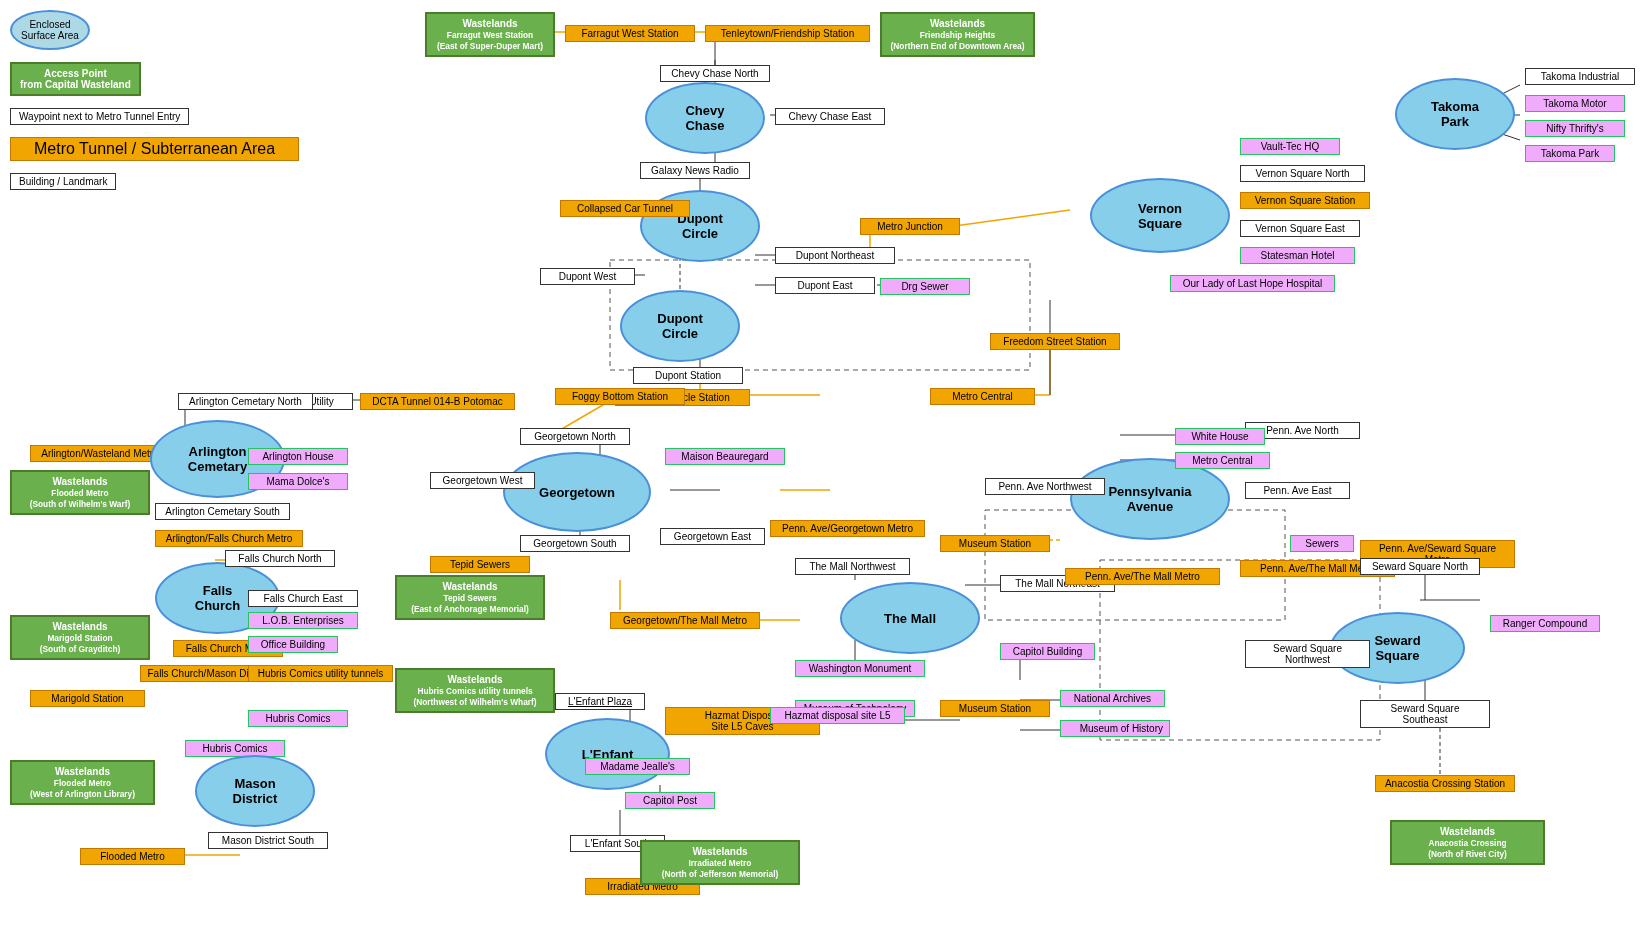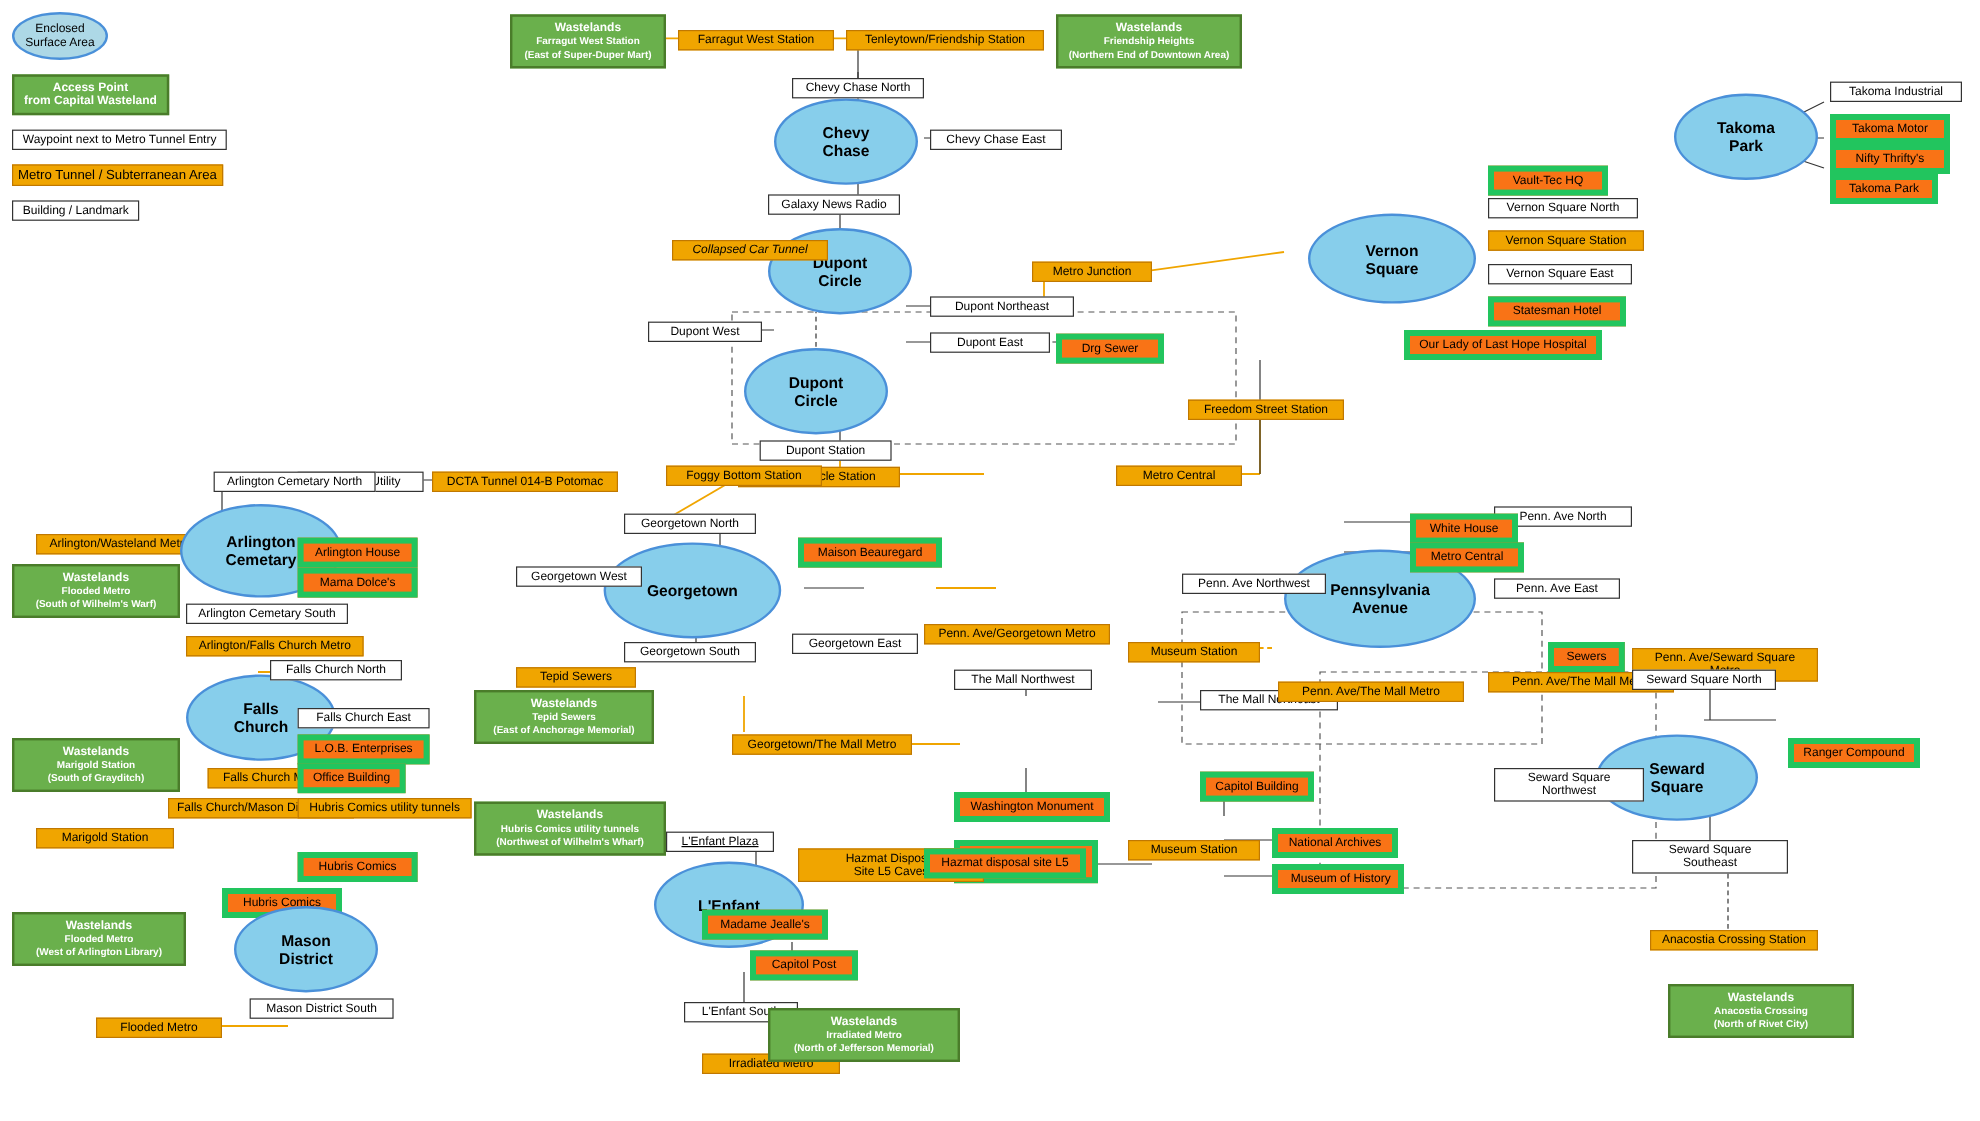--- a/index.html
+++ b/index.html
@@ -30,22 +30,22 @@
       font-size: 10px;
     }
     .node-metro {
       background: #f0a500;
       border: 1px solid #c07800;
       padding: 2px 6px;
       font-size: 10px;
       color: #000;
     }
     .node-building {
-      background: #f97316;
-      border: 5px solid #22c55e;
+      background: #f0abfc;
+      border: 1px solid #22c55e;
       padding: 2px 6px;
       font-size: 10px;
     }
     .node-area {
       background: #87ceeb;
       border: 2px solid #4a90d9;
       border-radius: 50%;
       font-weight: bold;
       font-size: 13px;
       color: #000;
@@ -97,22 +97,22 @@
     }
     .legend-waypoint {
       background: #fff;
       border: 1px solid #333;
       padding: 2px 8px;
       font-size: 10px;
     }
     .legend-metro {
       background: #f0a500;
       border: 1px solid #c07800;
-      padding: 2px 4px;
-      font-size: 11px;
+      padding: 2px 23px;
+      font-size: 16px;
       text-align: center;
     }
     .legend-building {
       background: #fff;
       border: 1px solid #333;
       padding: 2px 8px;
       font-size: 10px;
     }
     
     .lines-layer {
@@ -319,21 +319,21 @@
   </div>
 
   <div class="node node-metro" style="left:860px;top:218px;width:100px;">
     <span>Metro Junction</span>
   </div>
 
   <div class="node node-area" style="left:640px;top:190px;width:120px;height:72px;">
     <span>Dupont<br>Circle</span>
   </div>
 
-  <div class="node node-metro" style="left:560px;top:200px;width:130px;font-style:italic;">
+  <div class="node node-metro" style="left:560px;top:200px;width:130px;">
     <span>Collapsed Car Tunnel</span>
   </div>
 
   <div class="node node-waypoint" style="left:775px;top:247px;width:120px;">
     <span>Dupont Northeast</span>
   </div>
 
   <div class="node node-waypoint" style="left:775px;top:277px;width:100px;">
     <span>Dupont East</span>
   </div>
@@ -559,20 +559,23 @@
   </div>
 
   <div class="node node-metro" style="left:430px;top:556px;width:100px;">
     <span>Tepid Sewers</span>
   </div>
 
   <div class="node node-metro" style="left:610px;top:612px;width:150px;">
     <span>Georgetown/The Mall Metro</span>
   </div>
 
+  <div class="node node-area" style="left:840px;top:582px;width:140px;height:72px;">
+    <span>The Mall</span>
+  </div>
 
   <div class="node node-waypoint" style="left:795px;top:558px;width:115px;">
     <span>The Mall Northwest</span>
   </div>
 
   <div class="node node-waypoint" style="left:1000px;top:575px;width:115px;">
     <span>The Mall Northeast</span>
   </div>
 
   <div class="node node-building" style="left:795px;top:660px;width:130px;">

